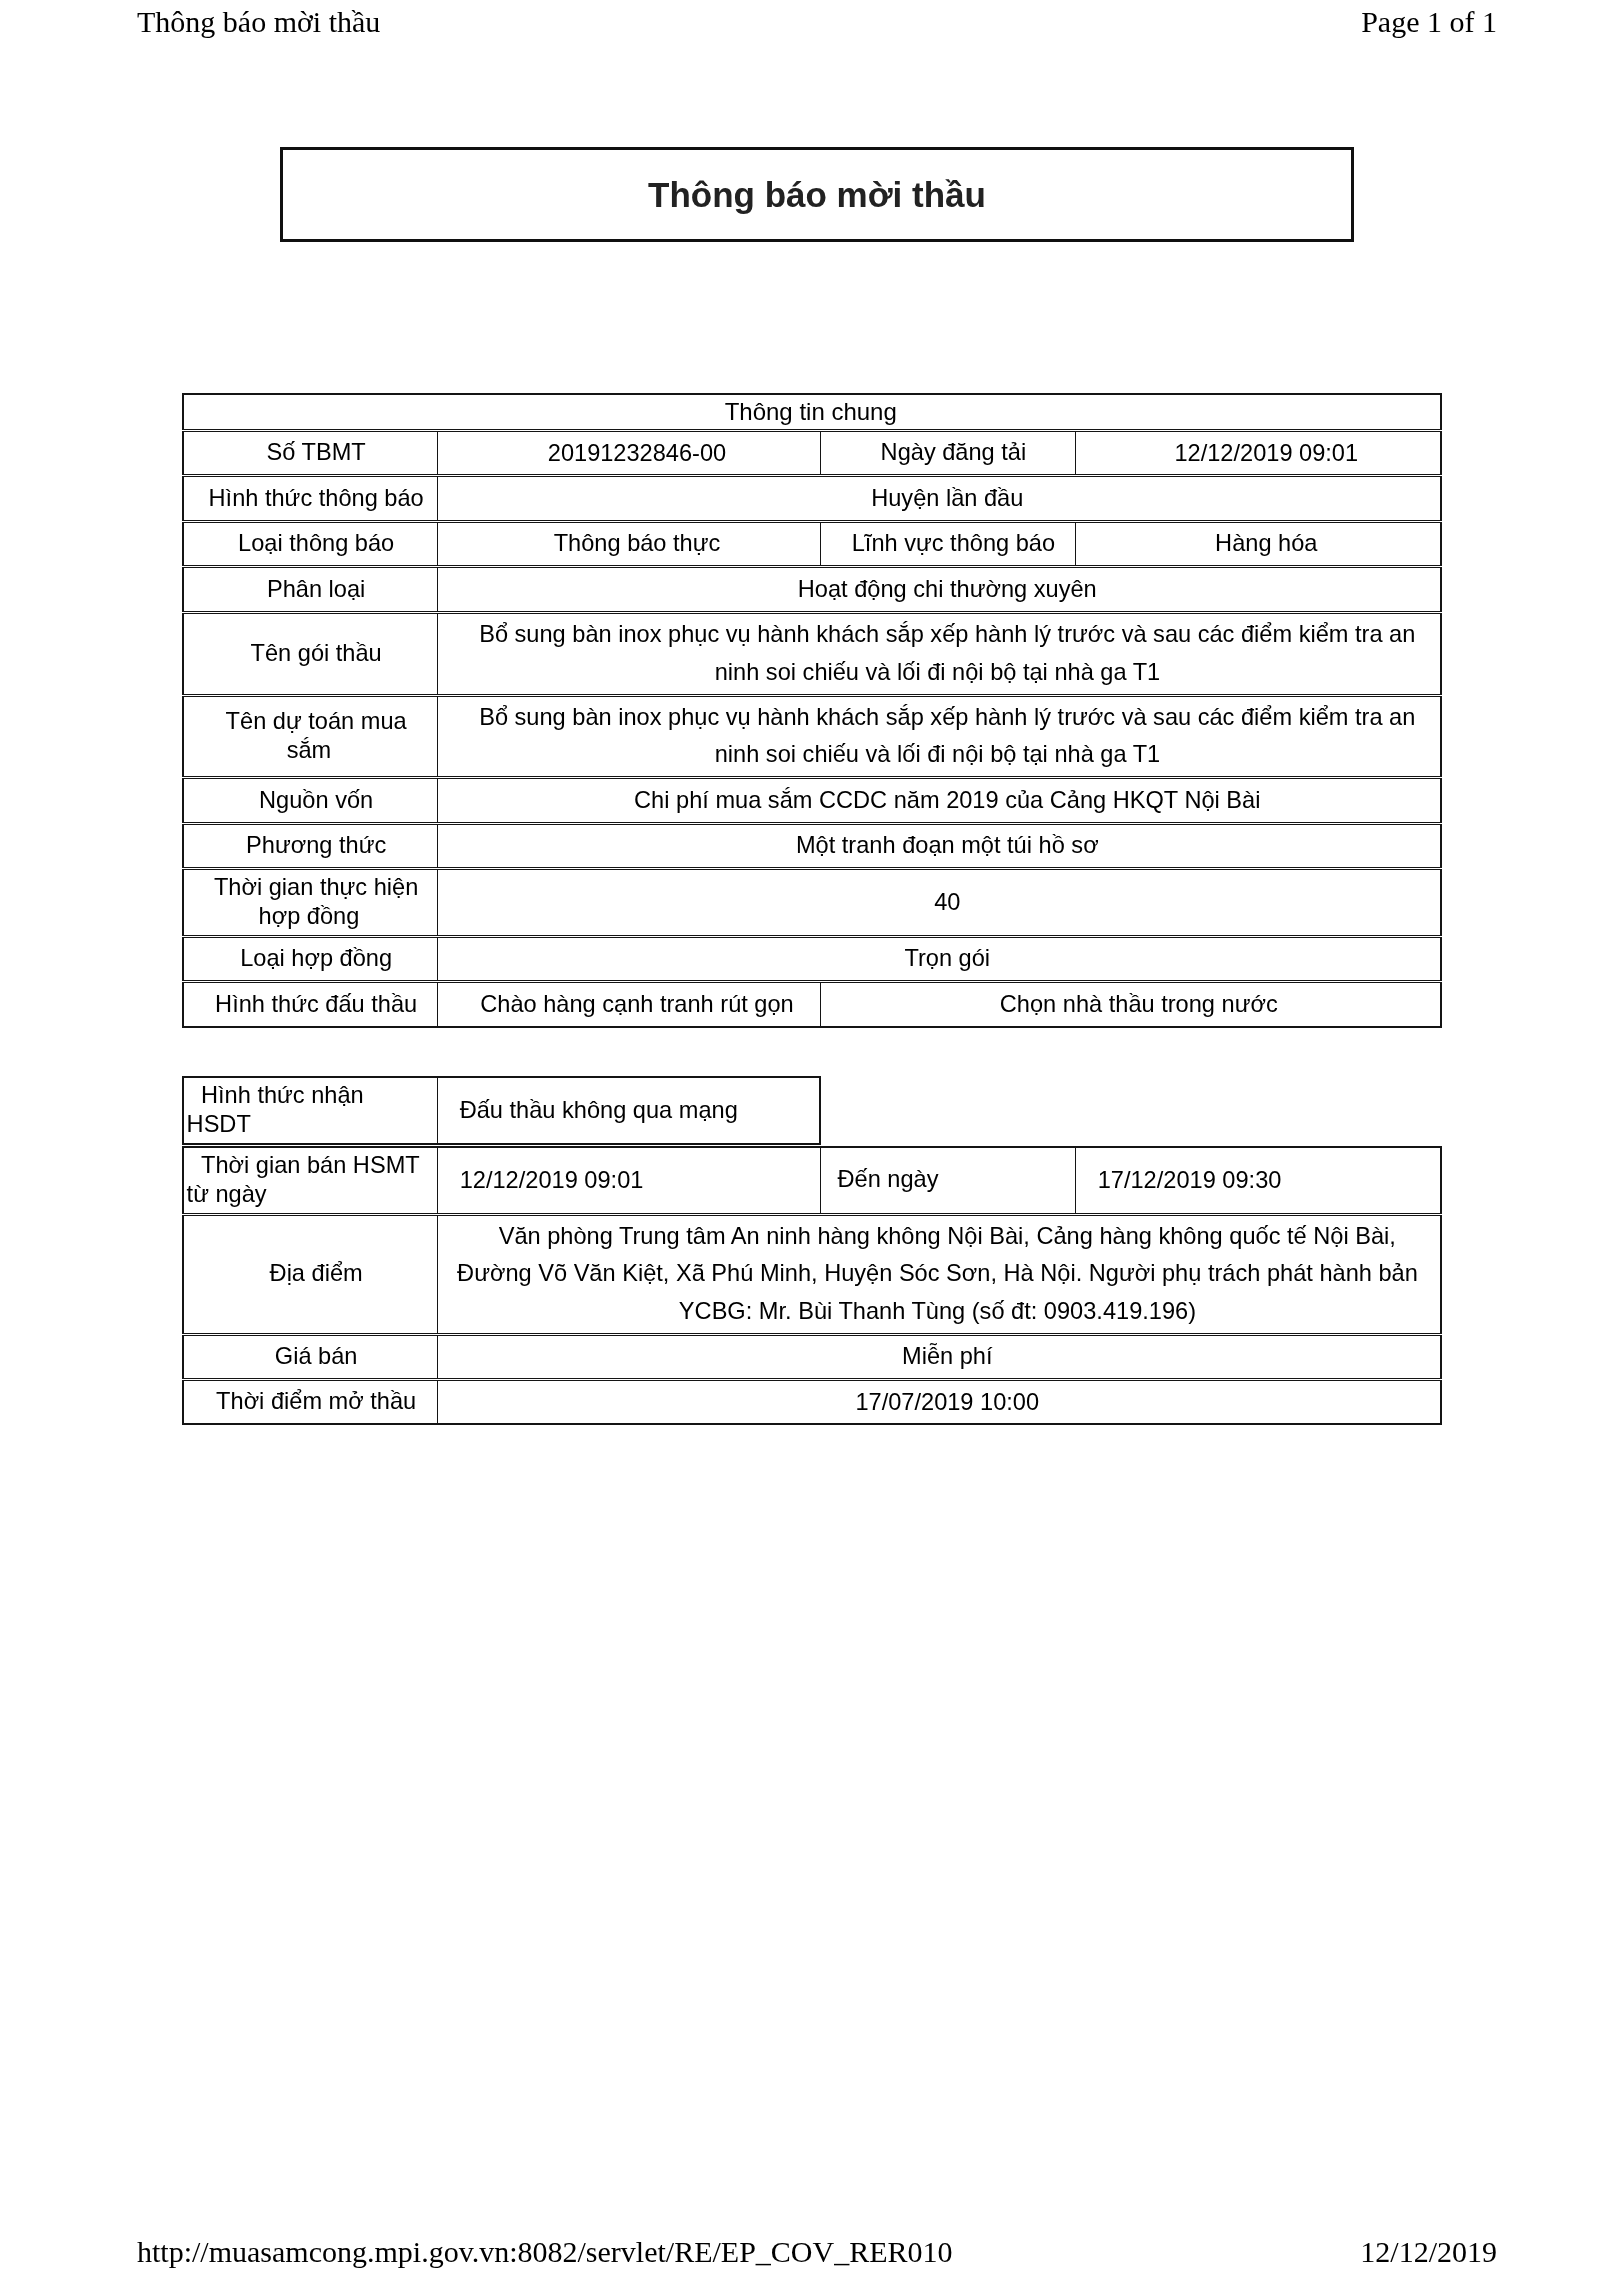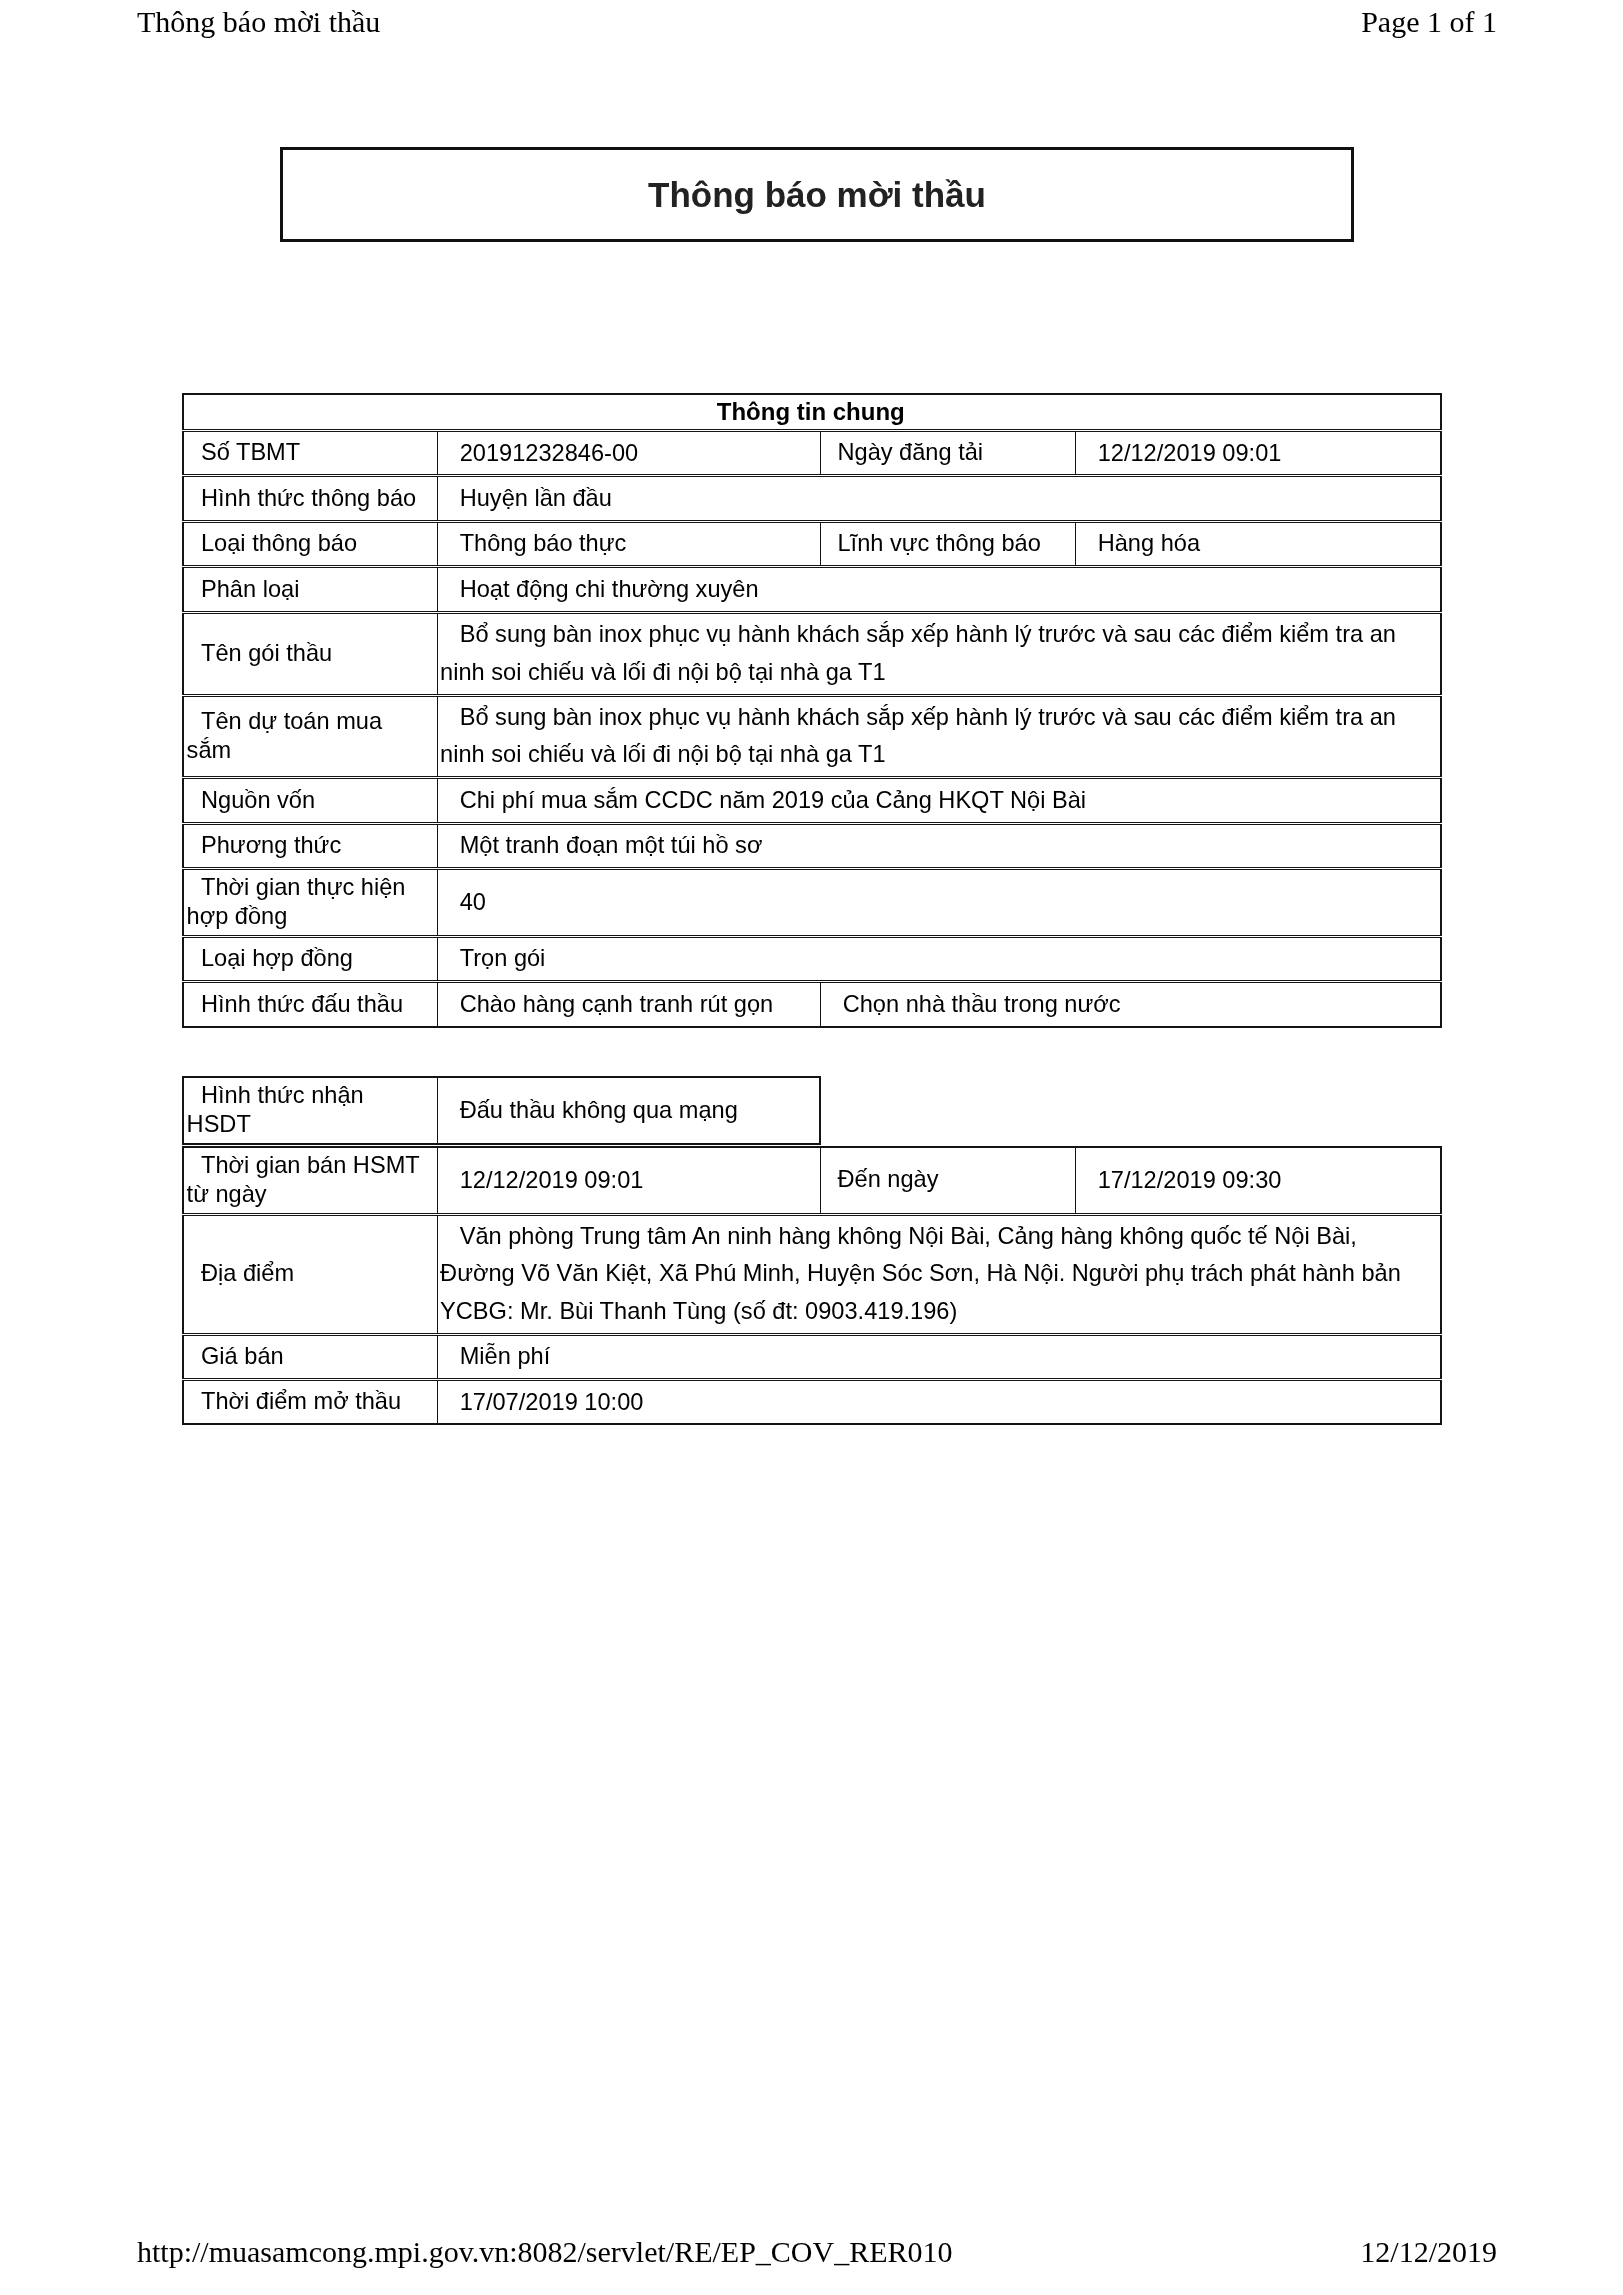--- a/index.html
+++ b/index.html
@@ -38,24 +38,24 @@
   table.tbl td {
     border:1.3px solid #141414;
     vertical-align:middle;
     padding:2.6px 5.2px 2.6px 2.6px;
     text-indent:19.6px;
     line-height:1.58;
     height:35px;
     white-space:pre-line;
     overflow:hidden;
   }
-  table.tbl tr + tr td { border-top:3.3px double #141414; }
+  table.tbl tr + tr td { border-top:3.3px double #141414;text-align:center; }
   table.tbl td.lbl { text-indent:14.4px; line-height:1.26; }
   table.tbl td.sect {
-    text-align:center; font-weight:bold; text-indent:0;
+    text-align:center; font-weight:normal; text-indent:0;
     font-size:24px; height:29px; line-height:1.2;
   }
   #general-table { position:absolute; left:182px; top:393px; width:1258px; }
   #bid-tables    { position:absolute; left:182px; top:1076px; width:1398px; }
   #hsdt-table    { width:639px; margin-bottom:1.3px; }
   #bid-main-table{ width:1258px;padding-left:48px; }
 </style>
 </head>
 <body>
 

